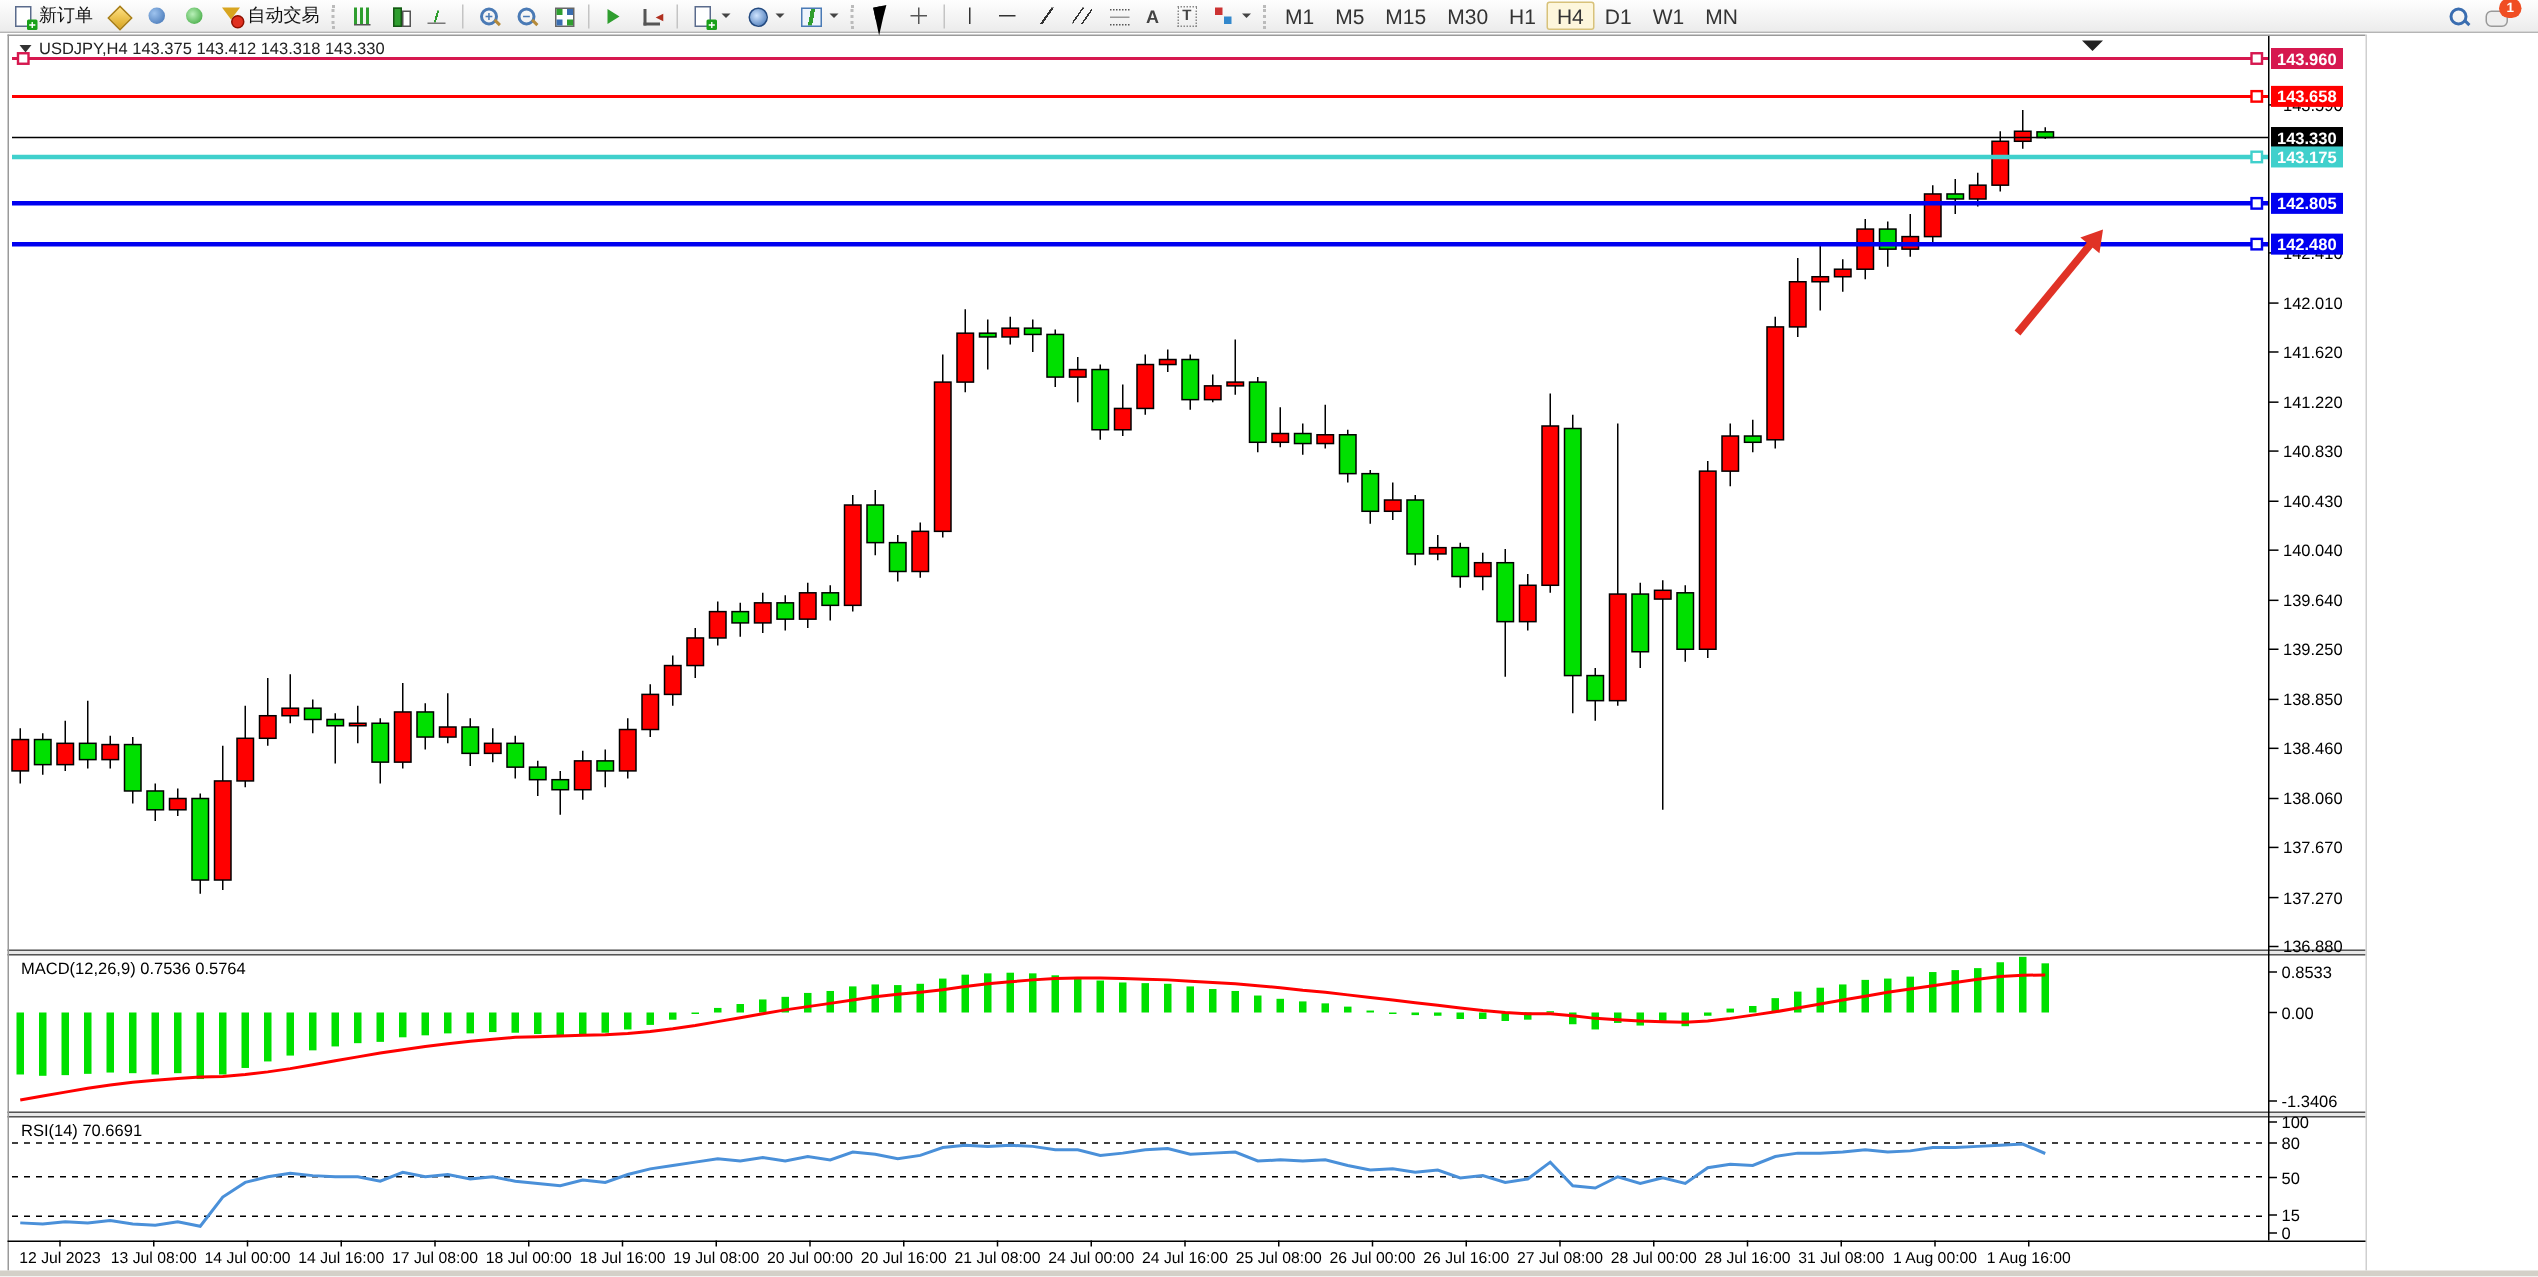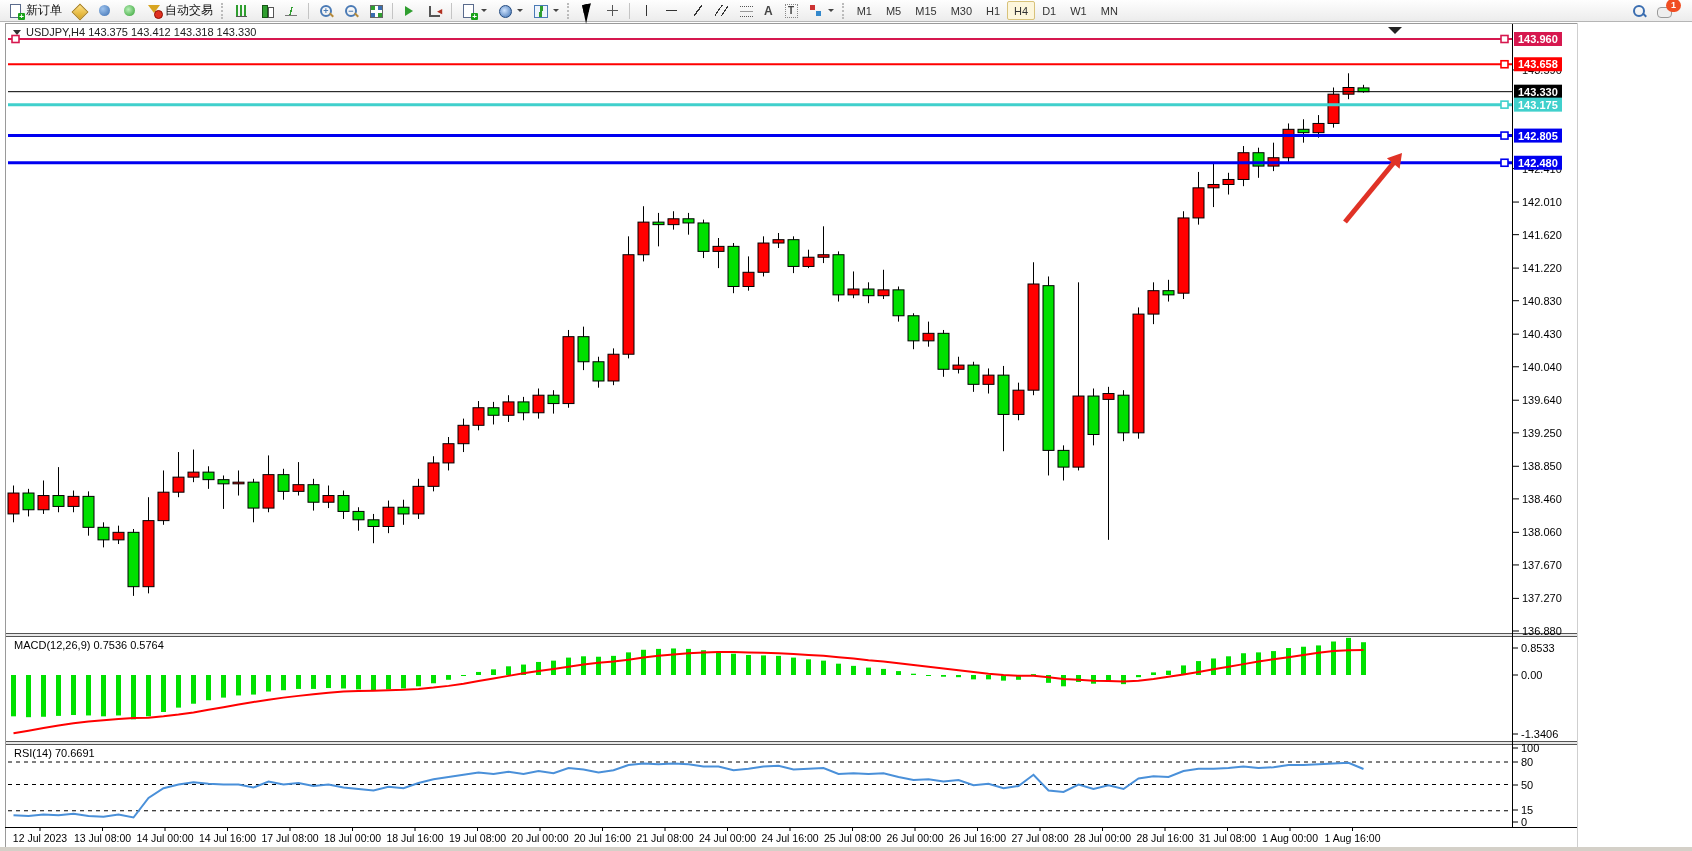--- a/index.html
+++ b/index.html
@@ -2,21 +2,21 @@
 <html><head>
 <meta charset="utf-8">
 <style>
   html,body{margin:0;padding:0}
   body{width:1692px;height:851px;background:#fff;font-family:"Liberation Sans",sans-serif;position:relative;overflow:hidden}
   .toolbar{position:absolute;top:0;left:0;width:1692px;height:22px;background:linear-gradient(#fefefe,#ececec);border-bottom:1px solid #b5b5b5;display:flex;align-items:center;padding:0 3px;box-sizing:border-box;z-index:6}
   .tb-btn{height:19px;display:flex;align-items:center;justify-content:center;padding:0 3px;margin:0 1px;border:1px solid transparent;border-radius:2px;font-size:12px;color:#222;gap:3px;cursor:default}
   .tb-btn.dd::after{content:"";border:3px solid transparent;border-top-color:#444;margin-left:2px;margin-top:3px}
   .sep{width:1px;height:16px;background:#c4c4c4;margin:0 4px}
   .grip{width:3px;height:16px;border-left:2px dotted #bbb;margin:0 3px}
-  .tf{font-size:11px;color:#333;padding:0 6px;height:17px;display:flex;align-items:center;border:1px solid transparent;border-radius:2px}
+  .tf{font-size:14px;color:#333;padding:0 6px;height:17px;display:flex;align-items:center;border:1px solid transparent;border-radius:2px}
   .tf.active{background:#fdf6dc;border-color:#d8c27a}
   .cn{font-size:12px;color:#111}
   
   .ic{position:relative;display:inline-block;width:15px;height:15px}
   .ic-doc{position:absolute;left:2px;top:1px;width:9px;height:12px;background:#fff;border:1px solid #5a6b8c}
   .ic-plus{position:absolute;right:-2px;bottom:-2px;width:7px;height:7px;background:#19a119;color:#fff;font-size:8px;line-height:7px;text-align:center;font-weight:bold;border-radius:1px}
   .ic-gem{position:absolute;left:2px;top:3px;width:10px;height:10px;background:linear-gradient(135deg,#ffe080,#d8a520);transform:rotate(45deg);border:1px solid #a87c10}
   .ic-man{position:absolute;left:2px;top:2px;width:11px;height:11px;border-radius:50%;background:radial-gradient(circle at 35% 35%,#9ec3ee,#3a6db0)}
   .ic-sig{position:absolute;left:2px;top:2px;width:11px;height:11px;border-radius:50%;background:radial-gradient(circle at 40% 40%,#b8f0b8,#2f9e2f)}
   .ic-funnel{position:absolute;left:1px;top:2px;width:0;height:0;border-left:6px solid transparent;border-right:6px solid transparent;border-top:8px solid #d8a520}

